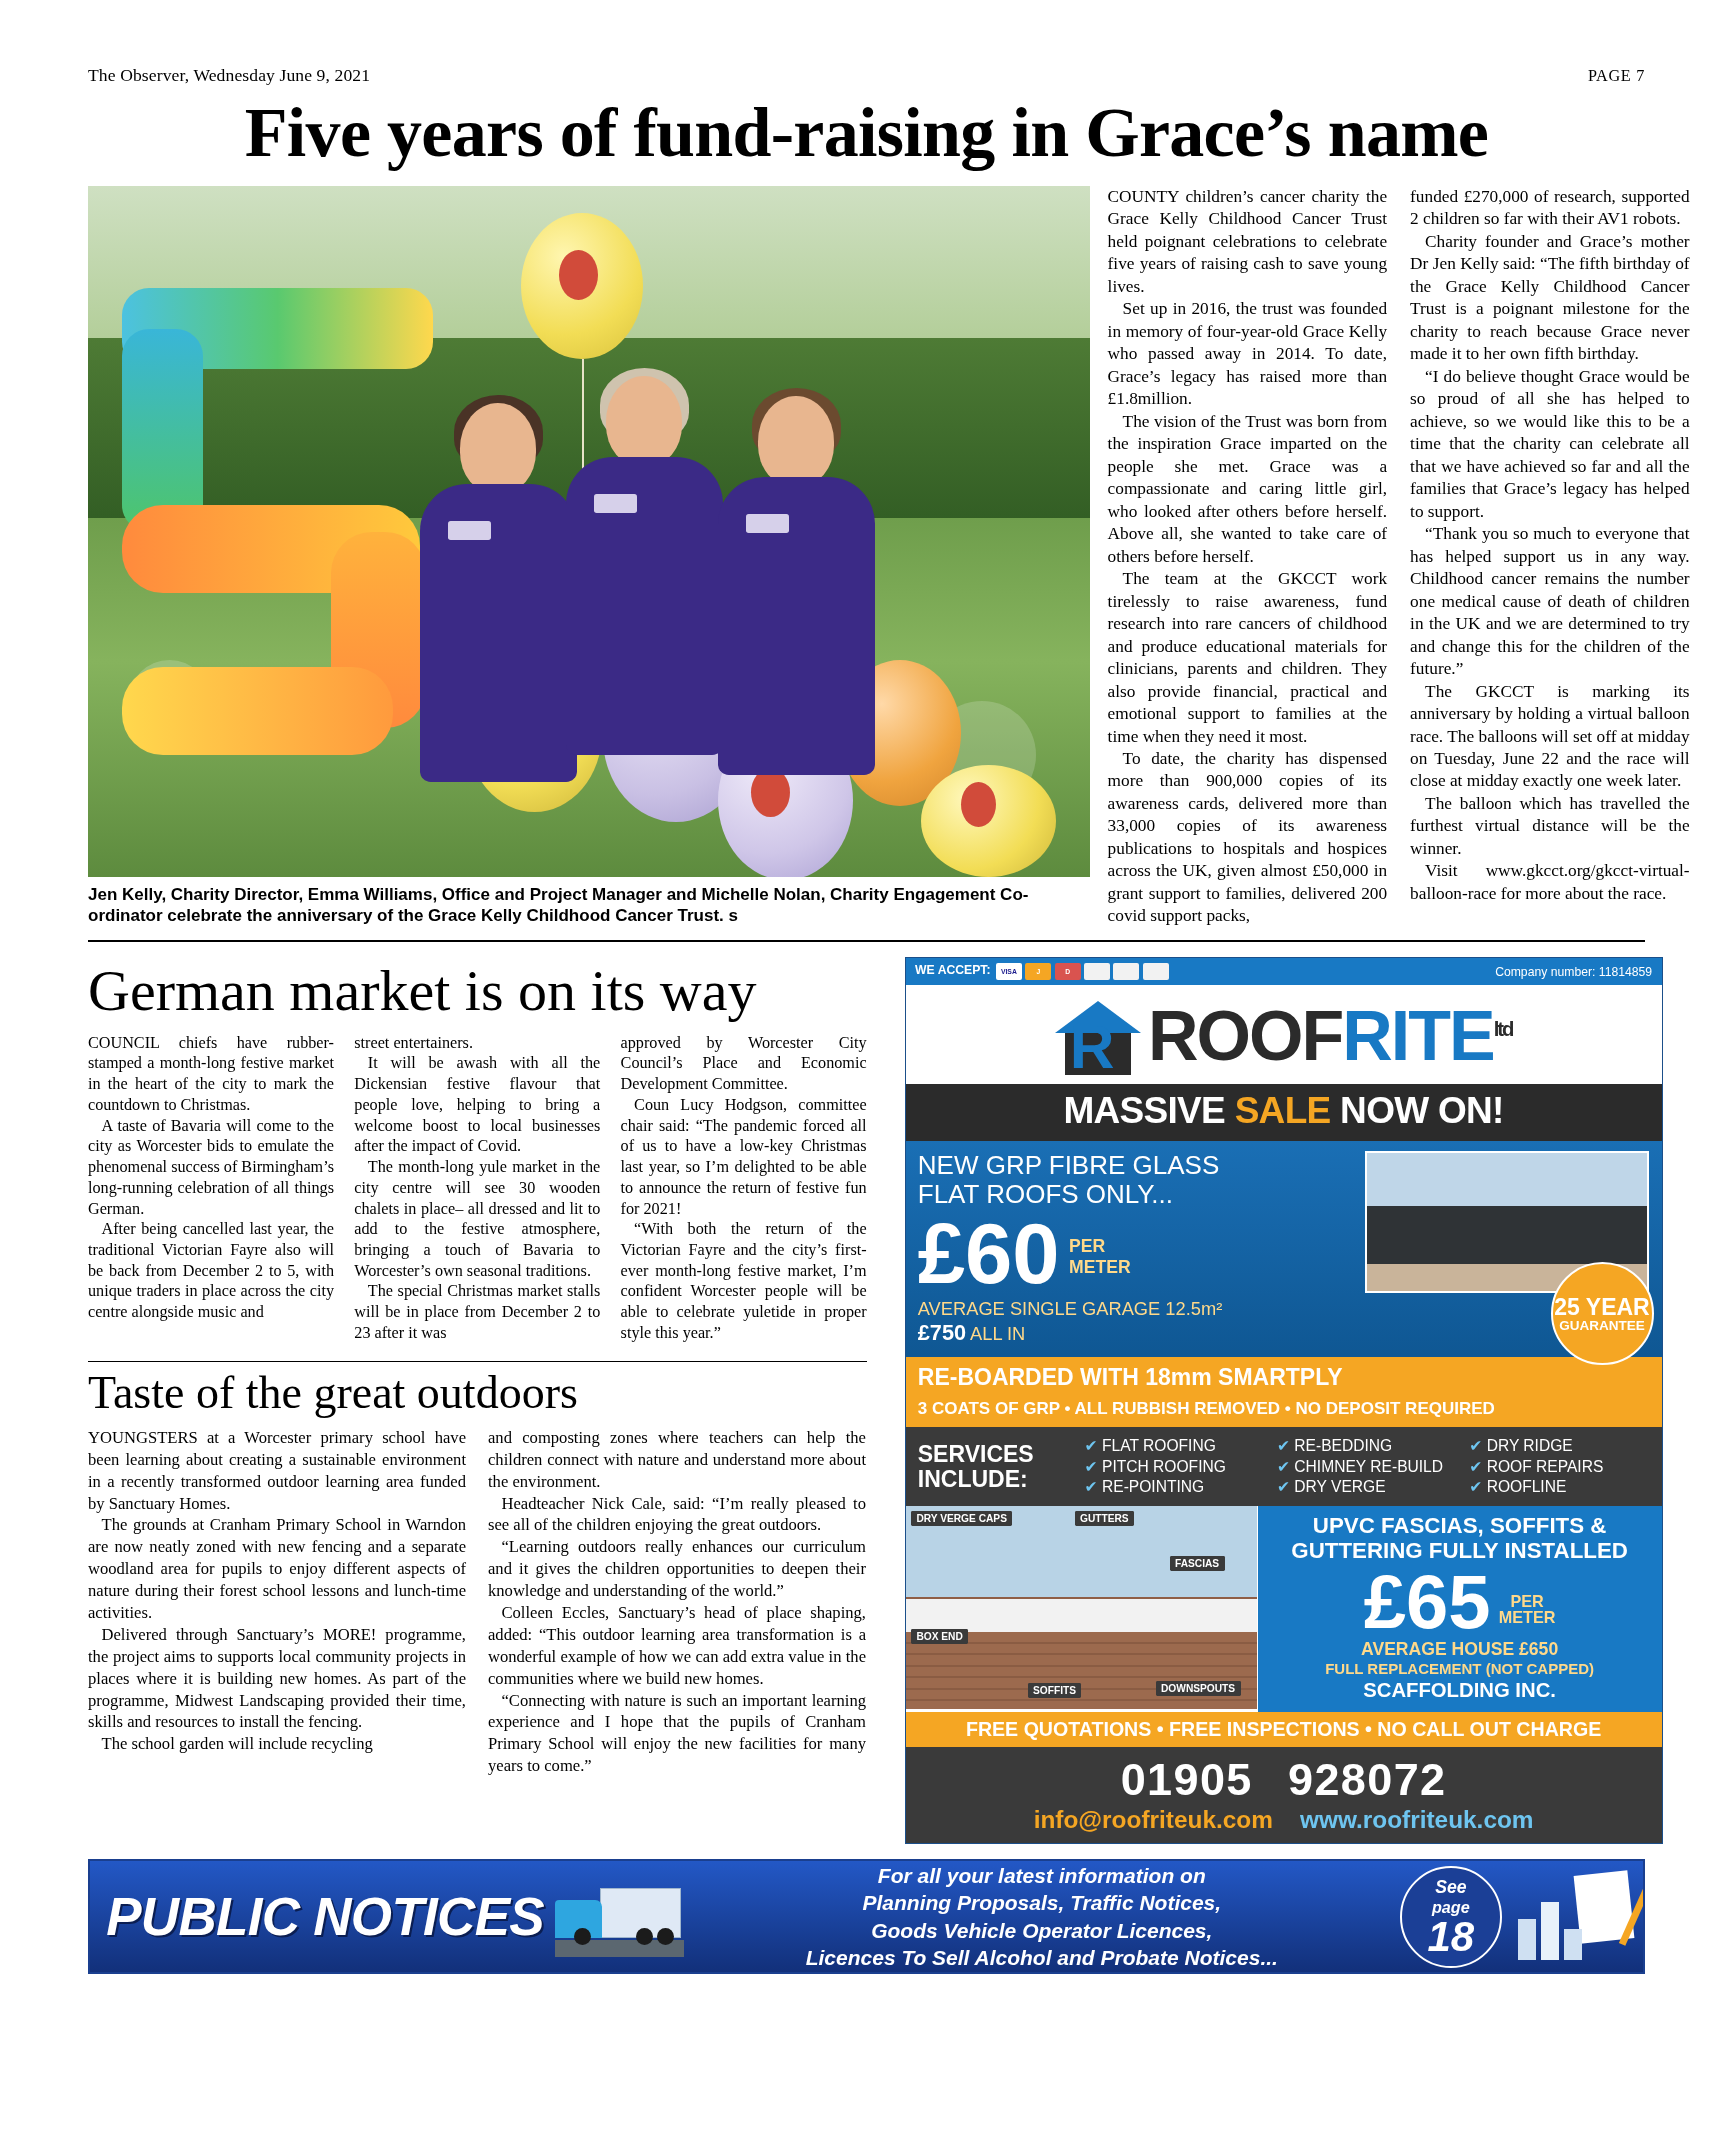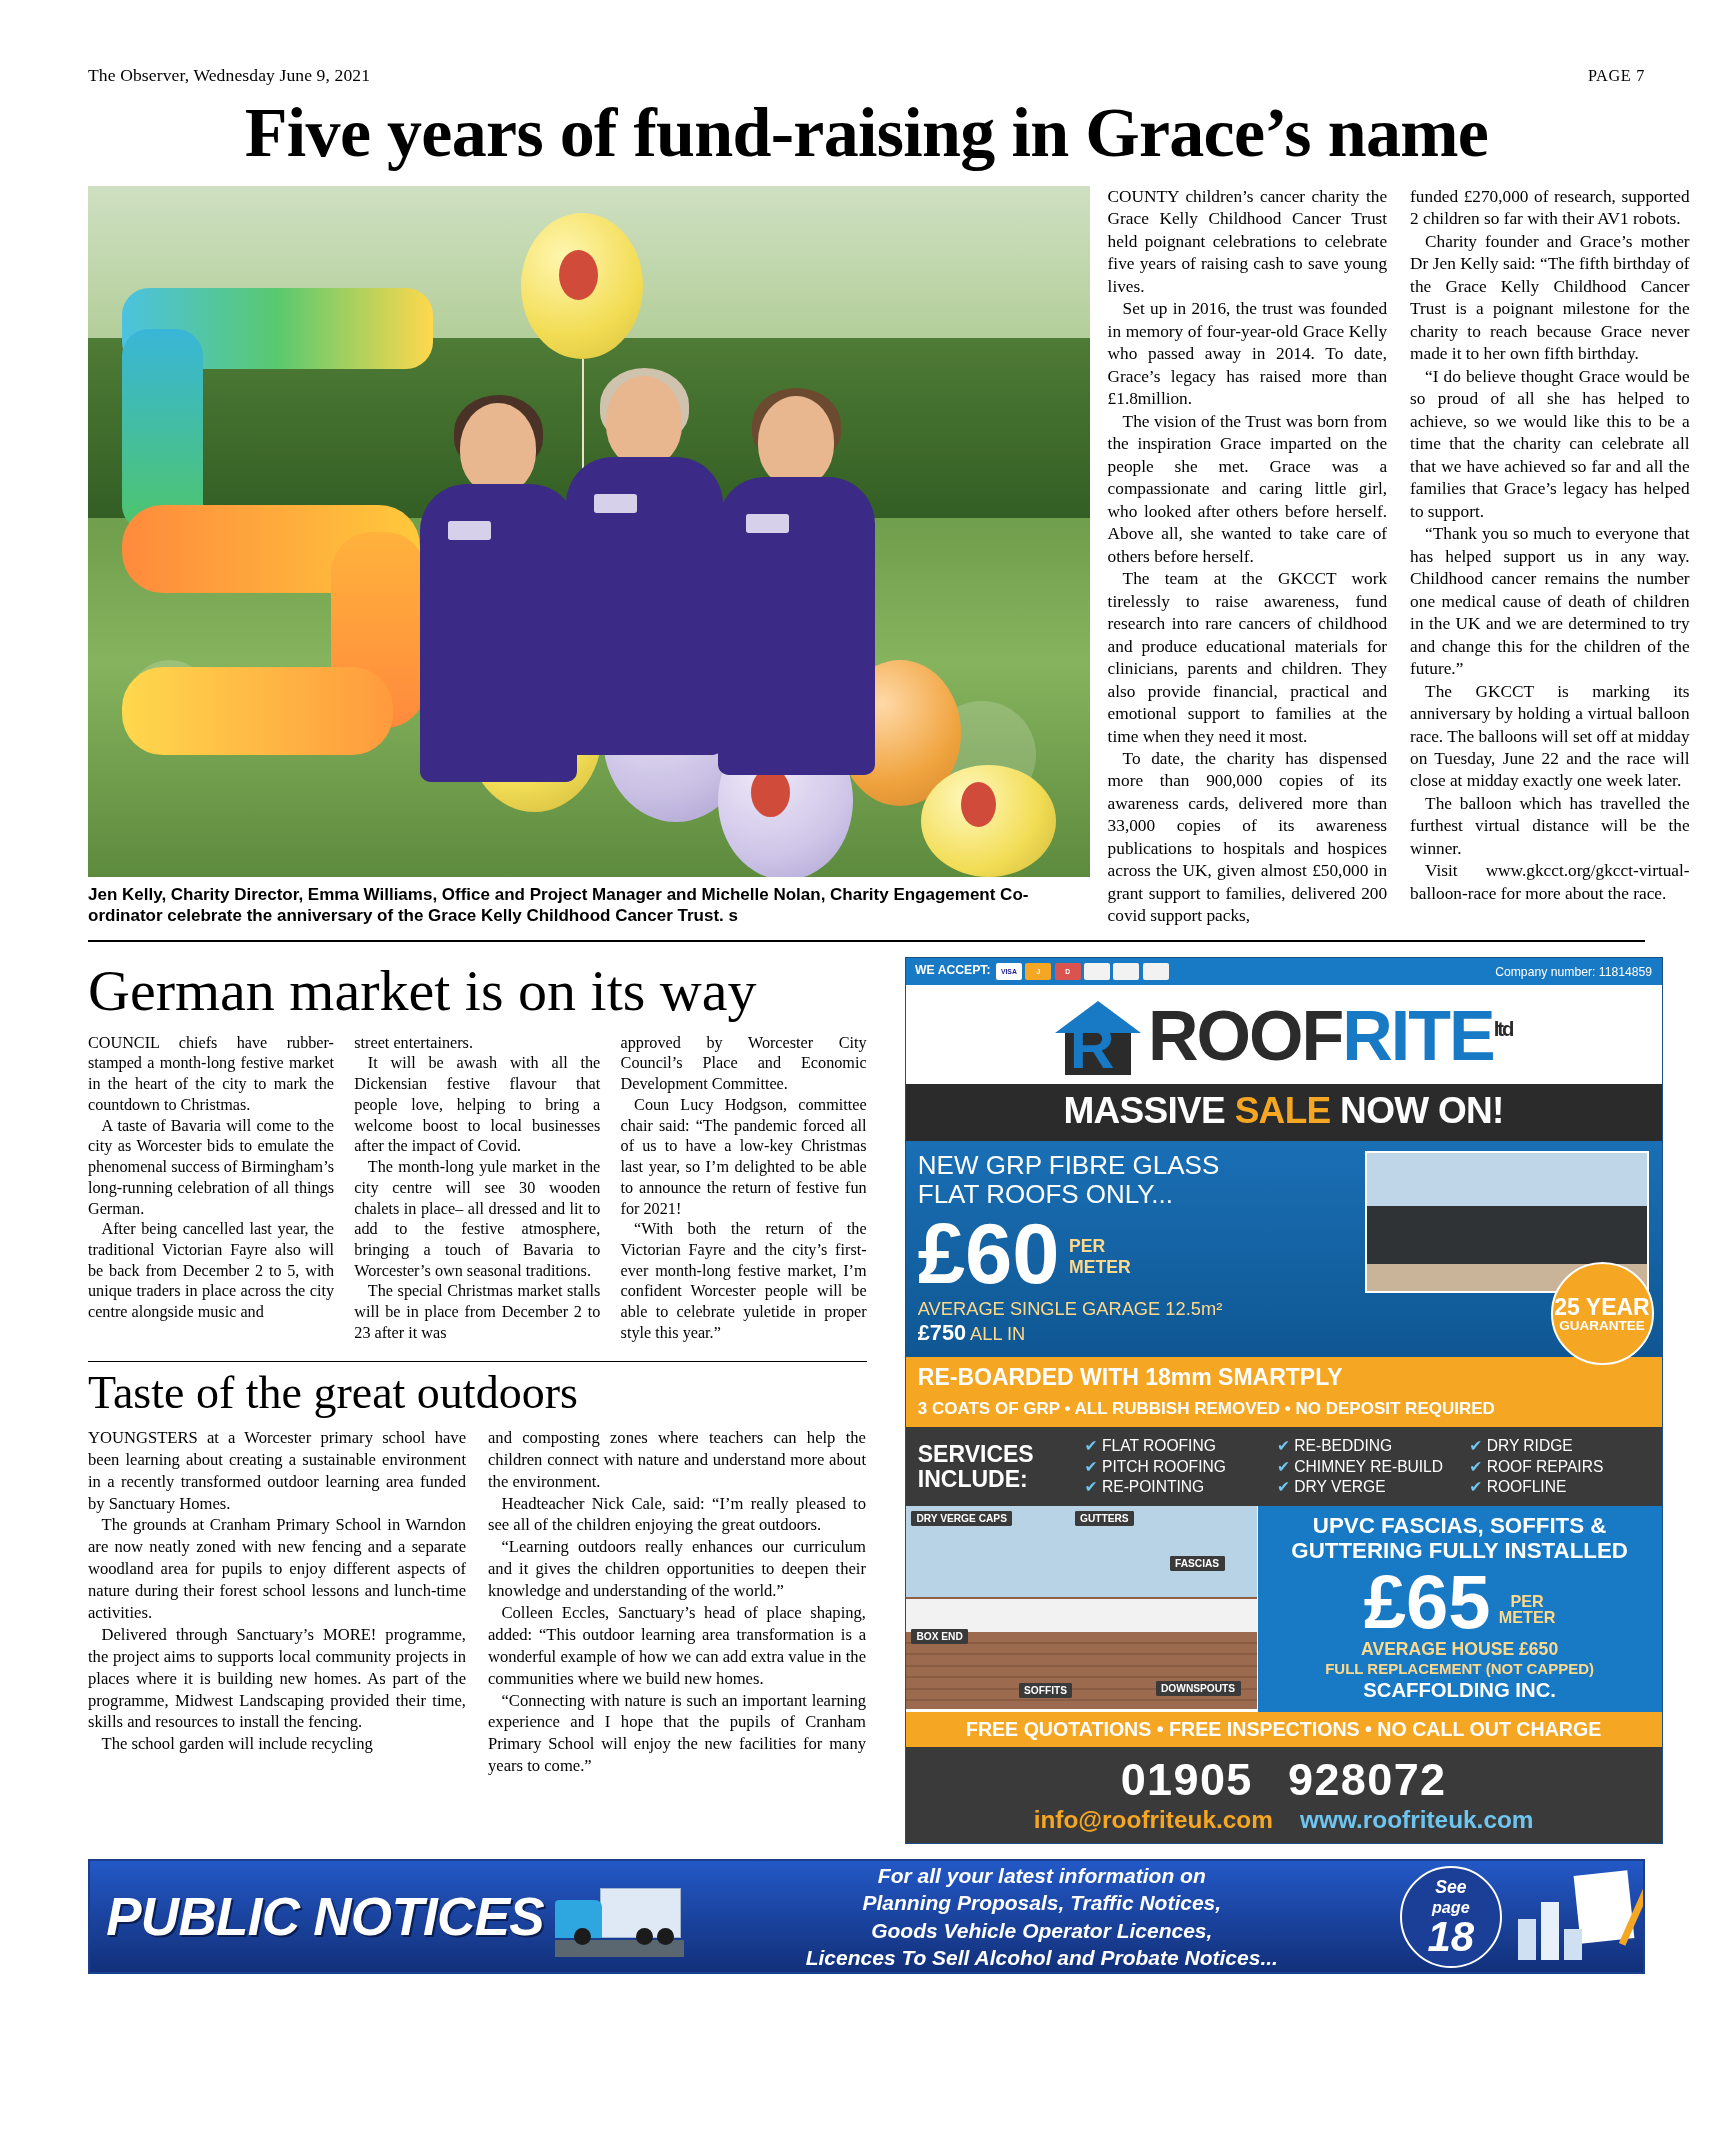--- a/index.html
+++ b/index.html
@@ -532,21 +532,21 @@
         </div>
 
         <div class="guttering">
           <div class="gut-photo">
             <div class="soffit"></div>
             <div class="wall"></div>
             <div class="lbl-tag" style="left:5.4px;top:5.4px">DRY VERGE CAPS</div>
             <div class="lbl-tag" style="left:169px;top:5.4px">GUTTERS</div>
             <div class="lbl-tag" style="left:264px;top:50px">FASCIAS</div>
             <div class="lbl-tag" style="left:5.4px;top:123px">BOX END</div>
-            <div class="lbl-tag" style="left:113px;top:177px">SOFFITS</div>
+            <div class="lbl-tag" style="left:122px;top:177px">SOFFITS</div>
             <div class="lbl-tag" style="left:250px;top:175px">DOWNSPOUTS</div>
           </div>
           <div class="gut-right">
             <div class="t1">UPVC FASCIAS, SOFFITS &amp;</div>
             <div class="t1">GUTTERING FULLY INSTALLED</div>
             <div class="price2">
               <span>£65</span>
               <span class="per">
                 <span>PER</span><br>
                 <span>METER</span>

